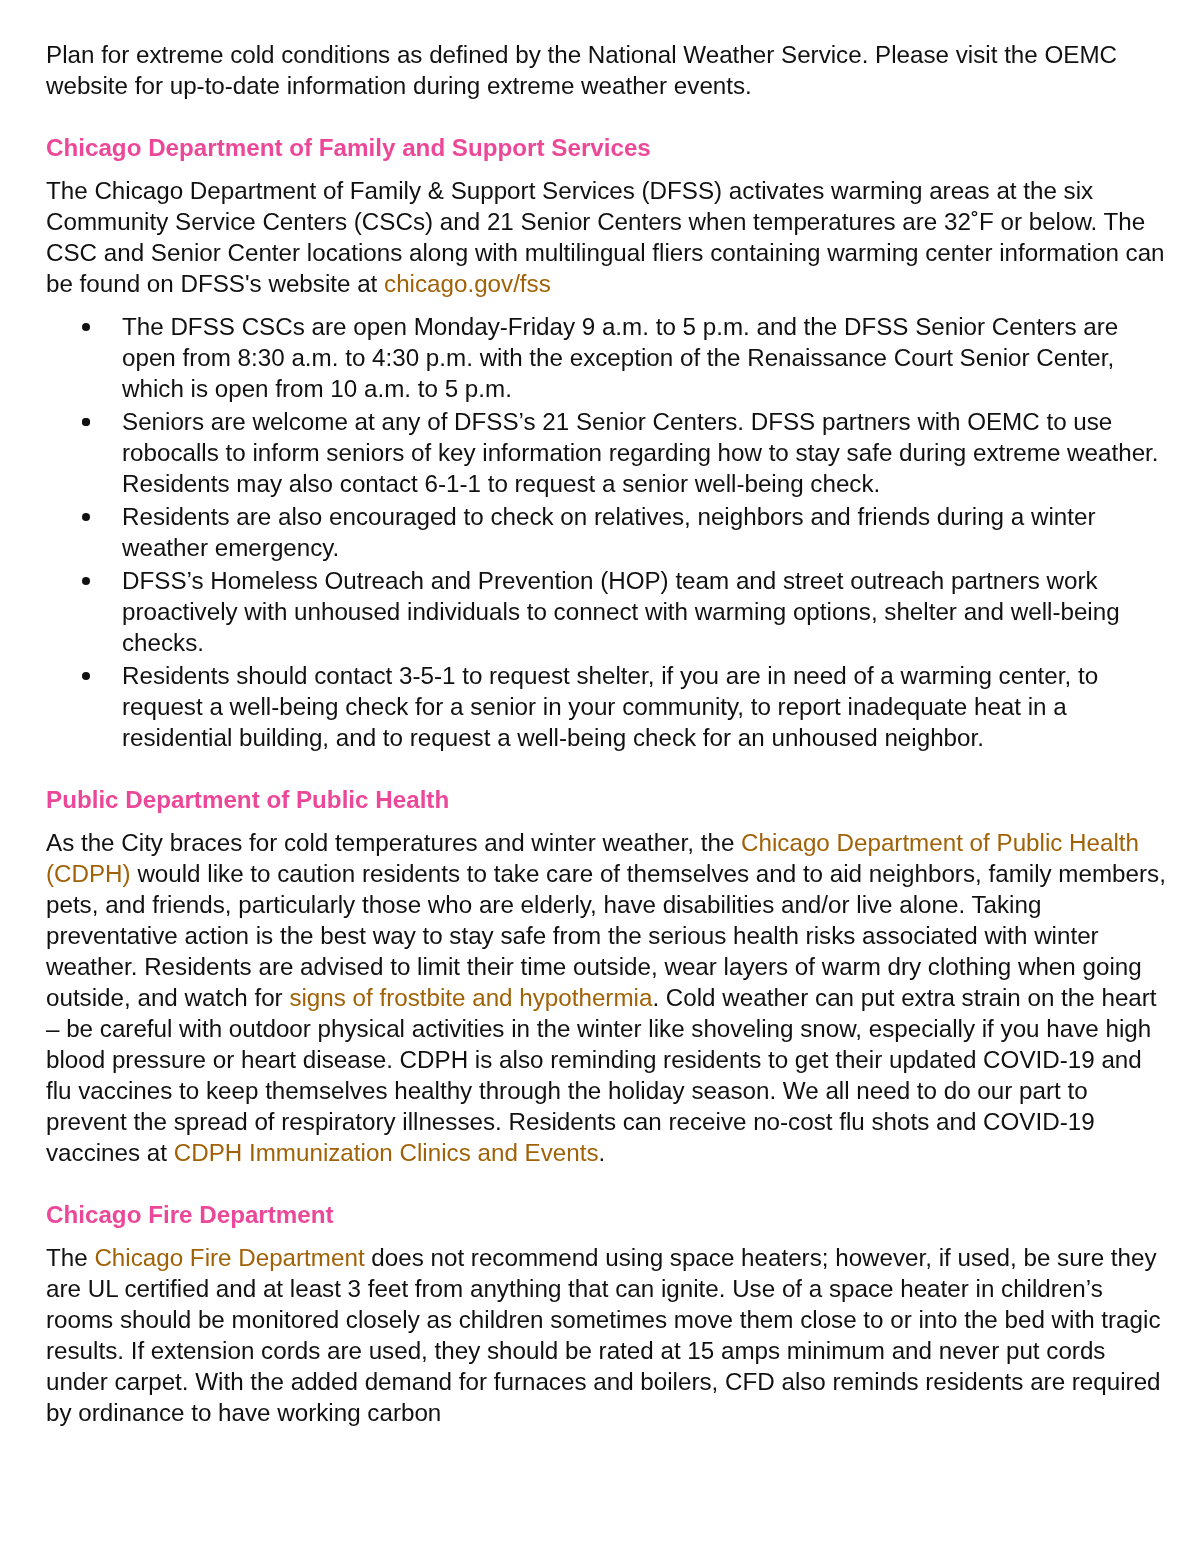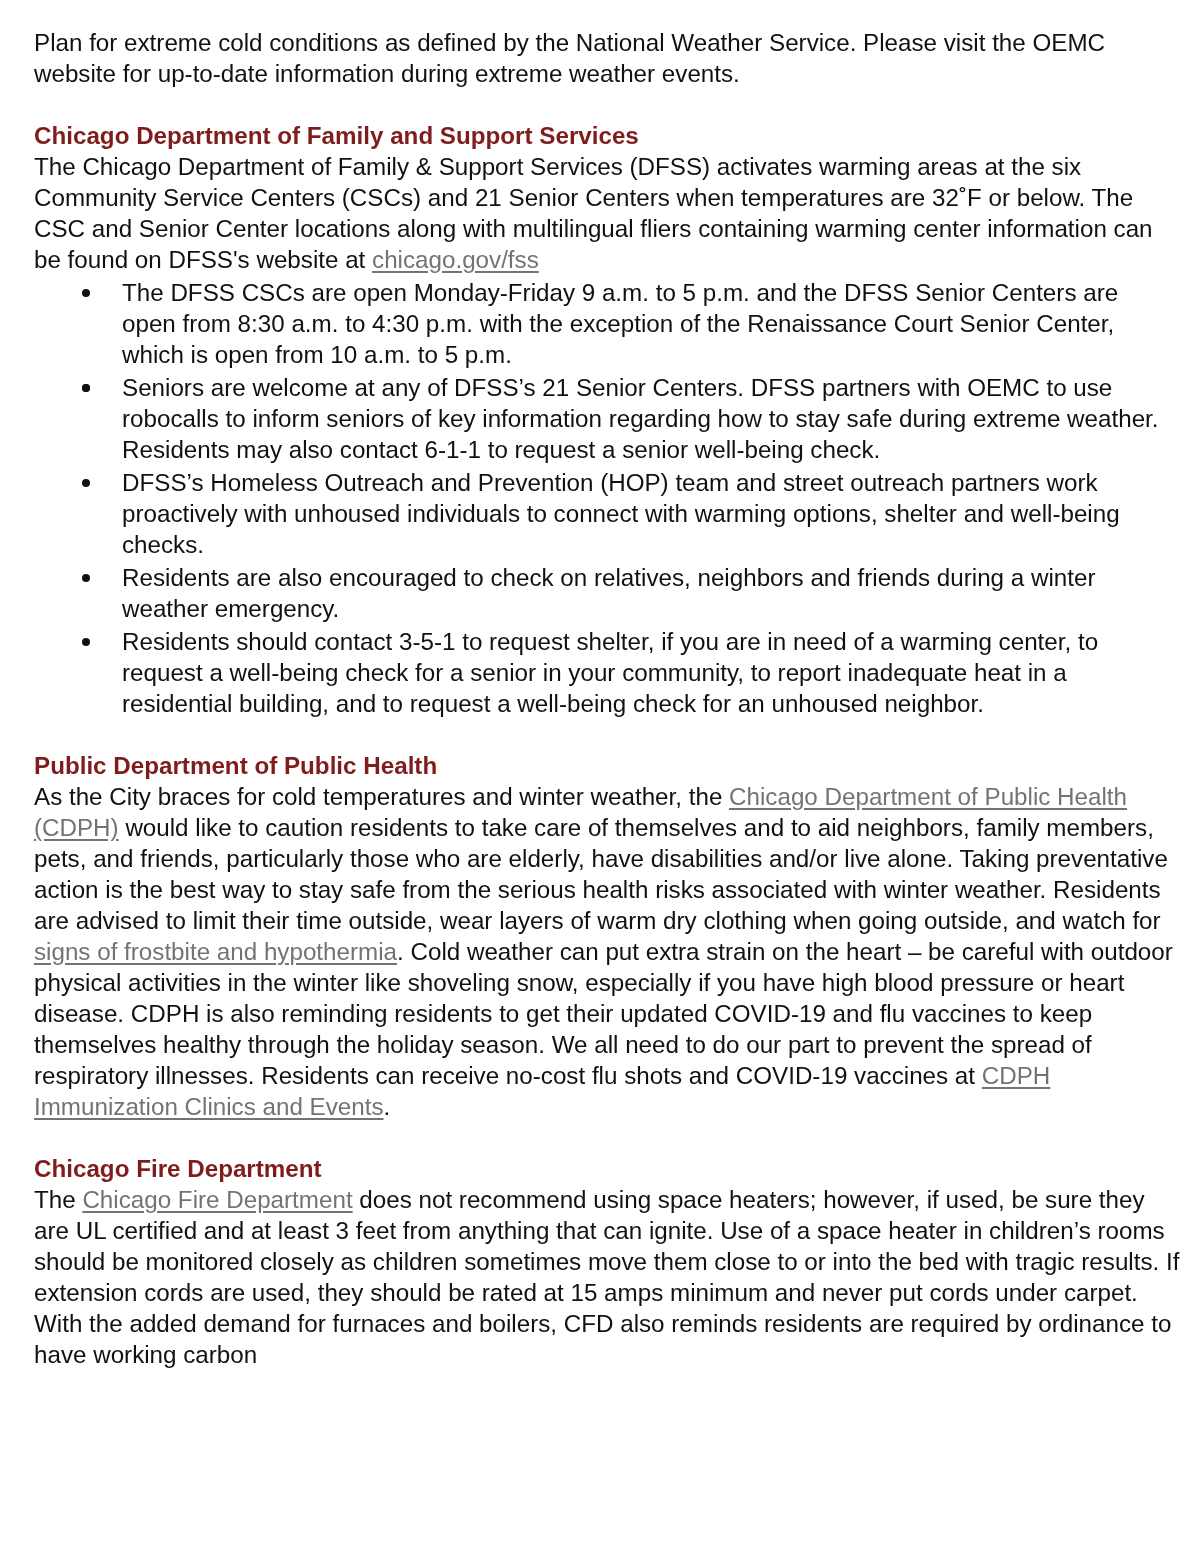--- a/index.html
+++ b/index.html
@@ -4,24 +4,24 @@
 <style>
   html, body { margin: 0; padding: 0; background: #ffffff; }
   body {
     width: 1200px; height: 1545px; overflow: hidden;
     font-family: "Liberation Sans", sans-serif;
     color: #111111;
     font-size: 24.2px;
     line-height: 31px;
   }
   .page { position: relative; padding: 27px 0 0 34px; width: 1150px; }
-  p { margin: 0; }
+  p { margin: 12px; }
   .section { margin-top: 31px; }
-  .heading { font-weight: bold; color: #7f1d1d; }
-  .link { color: #737373; text-decoration: underline; text-underline-offset: 3px; cursor: pointer; }
+  .heading { font-weight: bold; color: #ec4899; }
+  .link { color: #a16207; text-underline-offset: 3px; cursor: pointer; }
   ul.bullets { list-style: none; margin: 2px 0 0 0; padding: 0; }
   ul.bullets li { position: relative; padding-left: 88px; margin: 0 17px 2px 0; }
   ul.bullets li .dot {
     position: absolute; left: 48px; top: 12px;
     width: 8px; height: 8px; border-radius: 50%; background: #111;
   }
 </style>
 </head>
 <body>
 
@@ -29,22 +29,22 @@
 
   <p>Plan for extreme cold conditions as defined by the National Weather Service. Please visit the OEMC website for up-to-date information during extreme weather events.</p>
 
   <div class="section">
     <p class="heading">Chicago Department of Family and Support Services</p>
     <p><span>The Chicago Department of Family &amp; Support Services (DFSS) activates warming areas at the six Community Service Centers (CSCs) and 21 Senior Centers when temperatures are 32˚F or below. The CSC and Senior Center locations along with multilingual fliers containing warming center information can be found on DFSS's website at </span><a class="link">chicago.gov/fss</a></p>
     <ul class="bullets">
       <li><span class="dot"></span><span>The DFSS CSCs are open Monday-Friday 9 a.m. to 5 p.m. and the DFSS Senior Centers are open from 8:30 a.m. to 4:30 p.m. with the exception of the Renaissance Court Senior Center, which is open from 10 a.m. to 5 p.m.</span></li>
       <li><span class="dot"></span></li>
       <li><span class="dot"></span><span>Seniors are welcome at any of DFSS’s 21 Senior Centers. DFSS partners with OEMC to use robocalls to inform seniors of key information regarding how to stay safe during extreme weather. Residents may also contact 6-1-1 to request a senior well-being check.</span></li>
+      <li><span class="dot"></span><span>Residents are also encouraged to check on relatives, neighbors and friends during a winter weather emergency.</span></li>
       <li><span class="dot"></span><span>DFSS’s Homeless Outreach and Prevention (HOP) team and street outreach partners work proactively with unhoused individuals to connect with warming options, shelter and well-being checks.</span></li>
-      <li><span class="dot"></span><span>Residents are also encouraged to check on relatives, neighbors and friends during a winter weather emergency.</span></li>
       <li><span class="dot"></span><span>Residents should contact 3-5-1 to request shelter, if you are in need of a warming center, to request a well-being check for a senior in your community, to report inadequate heat in a residential building, and to request a well-being check for an unhoused neighbor.</span></li>
     </ul>
   </div>
 
   <div class="section">
     <p class="heading">Public Department of Public Health</p>
     <p><span>As the City braces for cold temperatures and winter weather, the </span><a class="link">Chicago Department of Public Health (CDPH)</a><span> would like to caution residents to take care of themselves and to aid neighbors, family members, pets, and friends, particularly those who are elderly, have disabilities and/or live alone. Taking preventative action is the best way to stay safe from the serious health risks associated with winter weather. Residents are advised to limit their time outside, wear layers of warm dry clothing when going outside, and watch for </span><a class="link">signs of frostbite and hypothermia</a><span>. Cold weather can put extra strain on the heart – be careful with outdoor physical activities in the winter like shoveling snow, especially if you have high blood pressure or heart disease. CDPH is also reminding residents to get their updated COVID-19 and flu vaccines to keep themselves healthy through the holiday season. We all need to do our part to prevent the spread of respiratory illnesses. Residents can receive no-cost flu shots and COVID-19 vaccines at </span><a class="link">CDPH Immunization Clinics and Events</a><span>.</span></p>
   </div>
 
   <div class="section">

